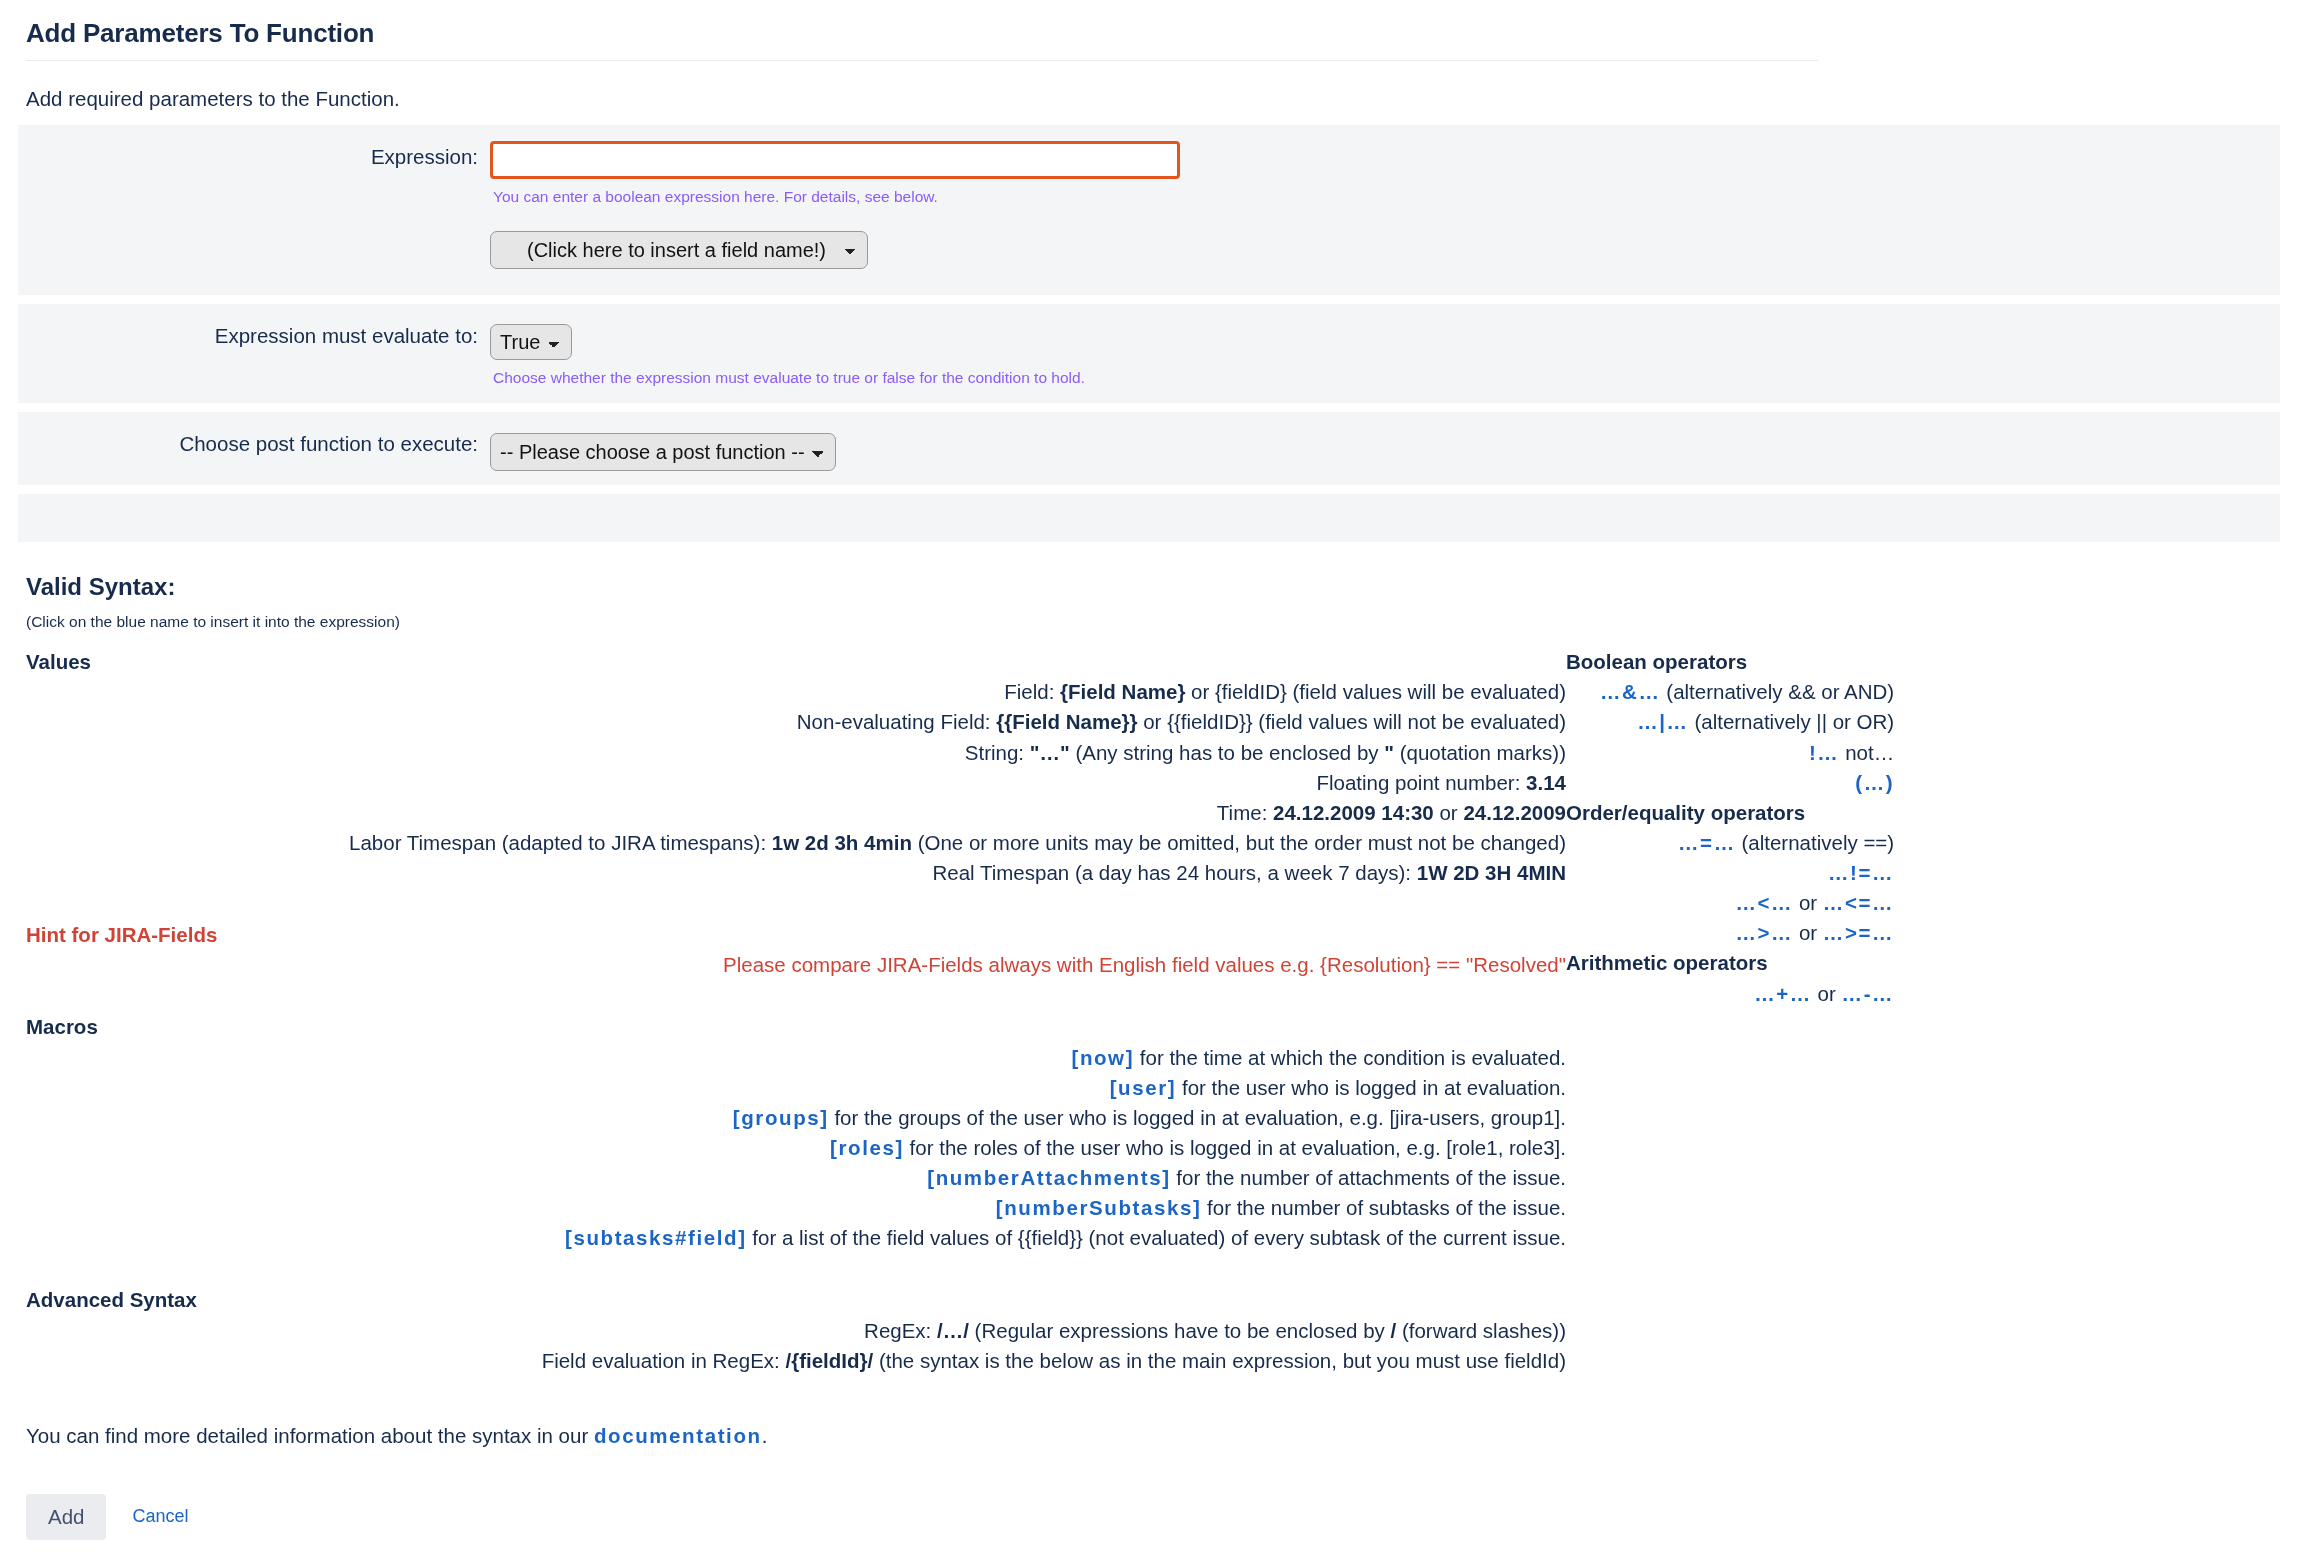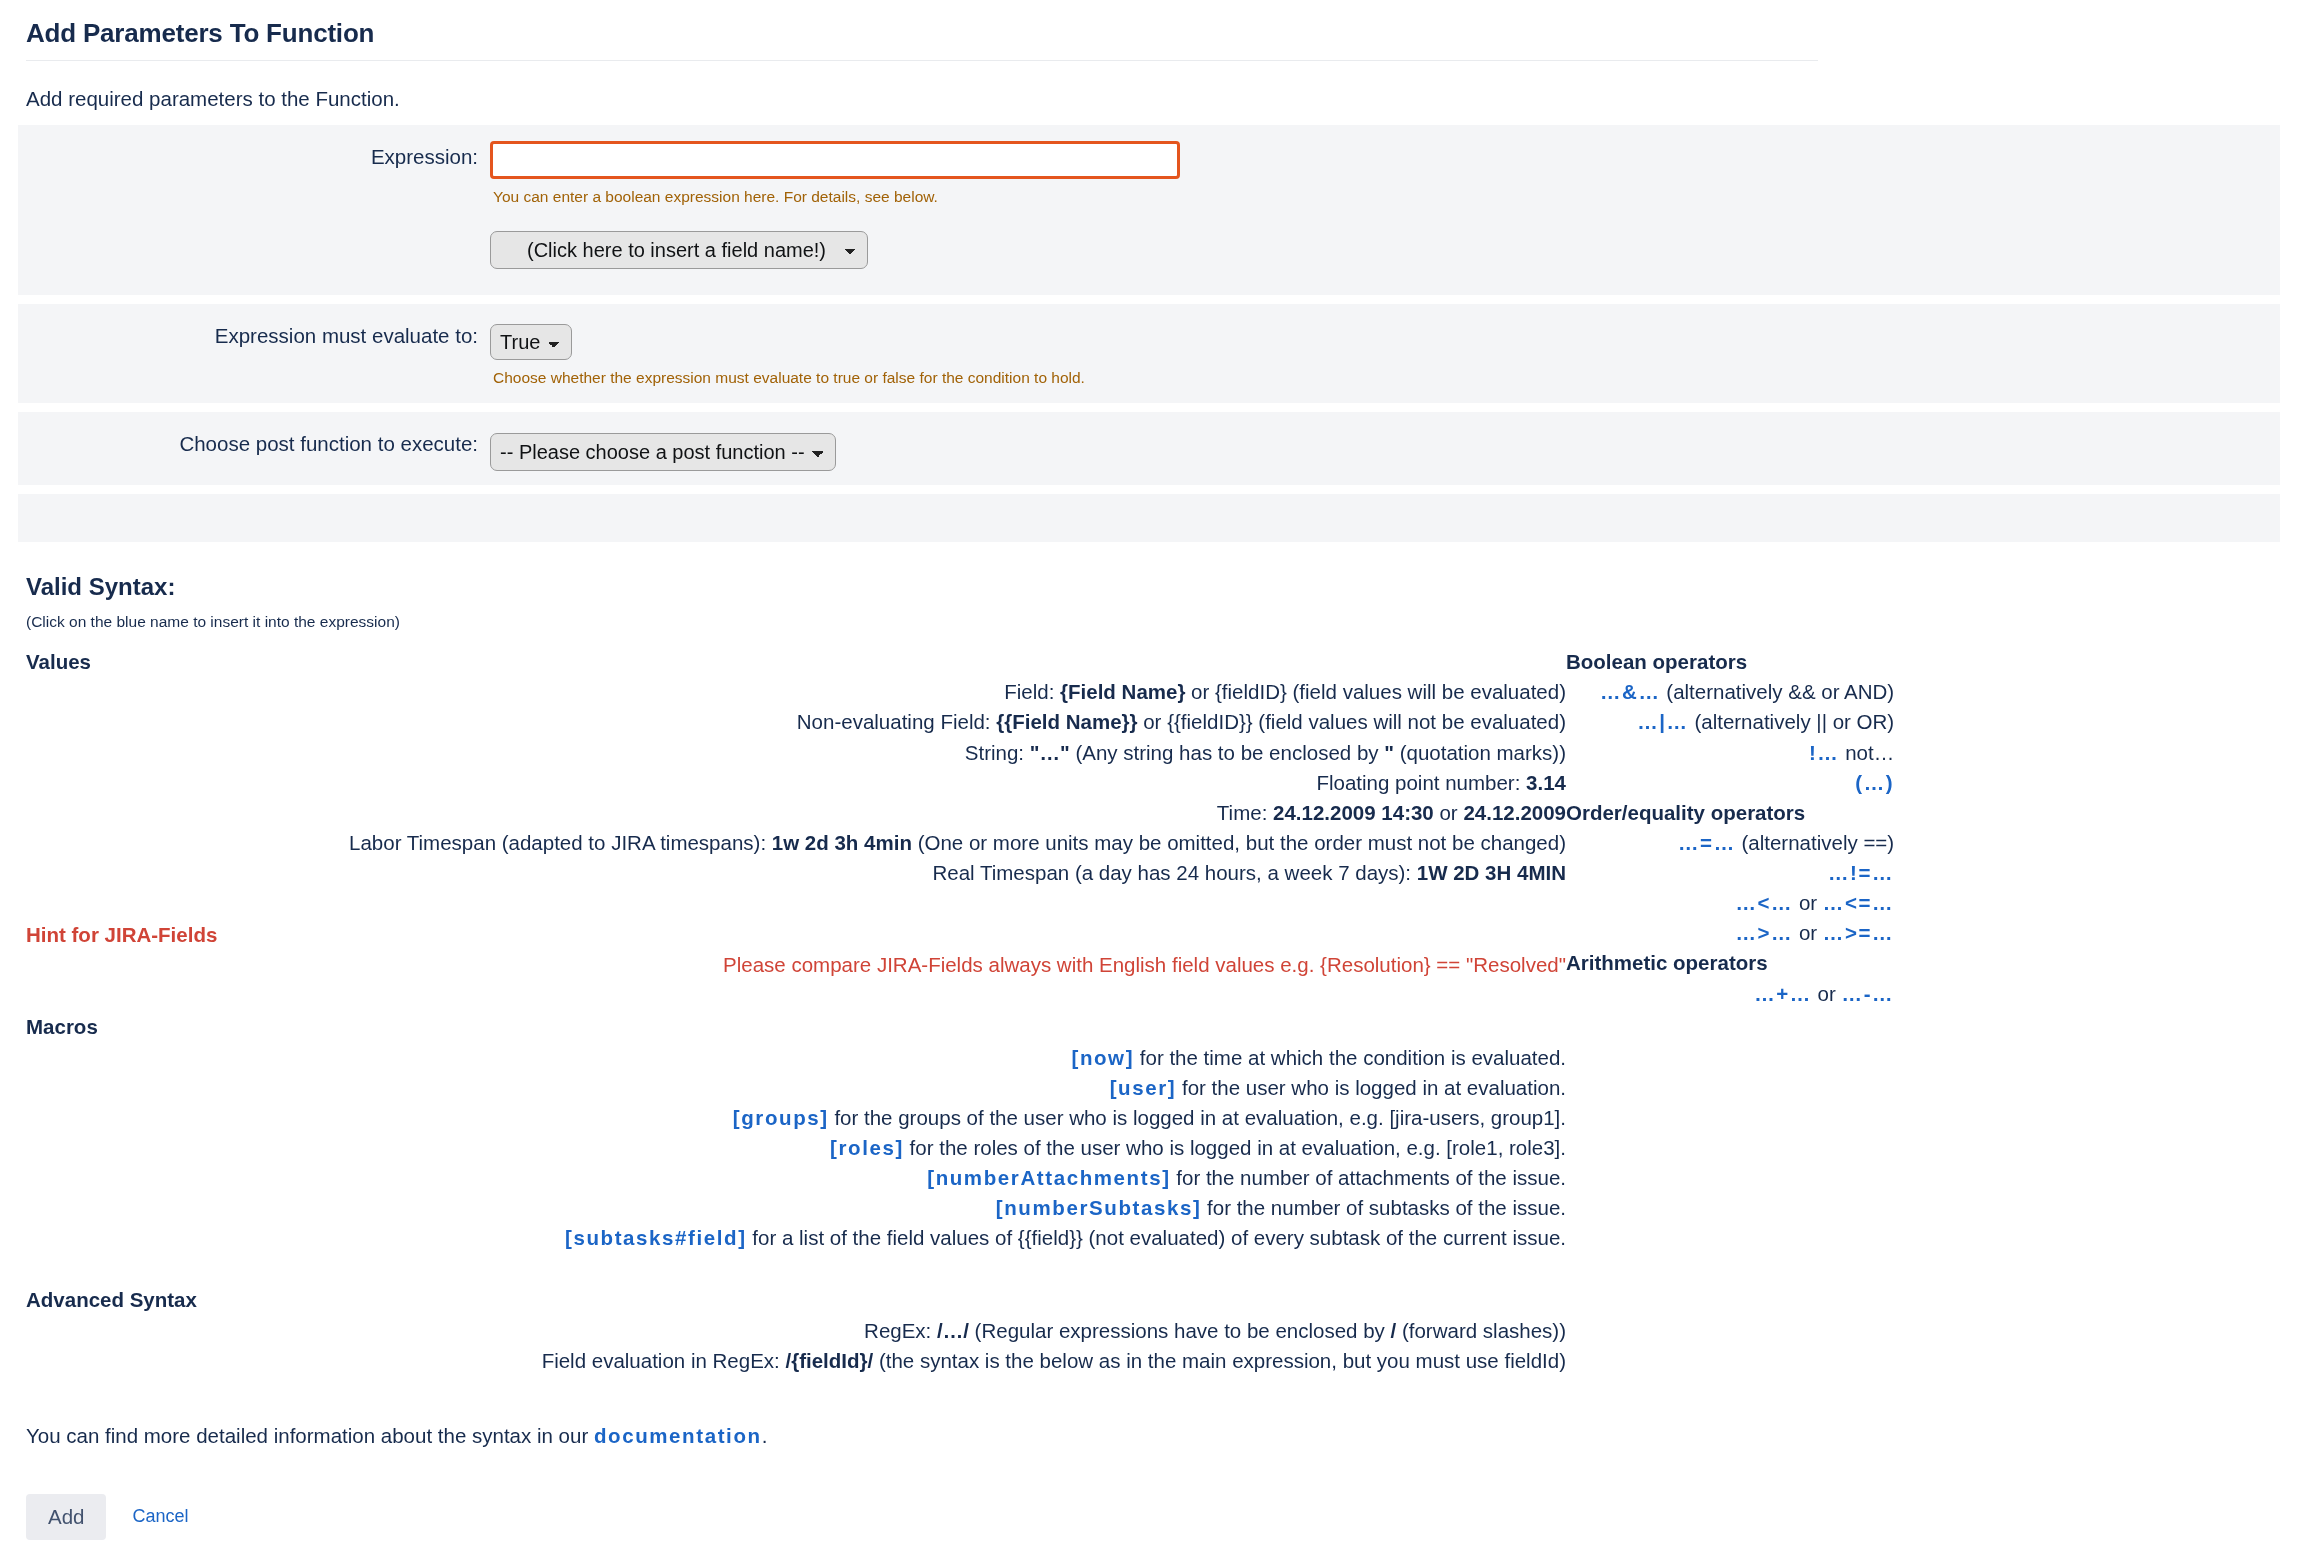--- a/index.html
+++ b/index.html
@@ -60,21 +60,21 @@
     font-size: 19px;
     color: #172b4d;
     background: #ffffff;
     border: 3px solid #e4551e;
     border-radius: 4px;
     padding: 2px 8px;
     outline: none;
   }
   .help {
     font-size: 15.5px;
-    color: #a16207;
+    color: #8b5cf6;
     margin: 9px 0 0 3px;
     line-height: 1.2;
   }
   .selwrap { margin-top: 24px; }
   select {
     font-family: "Liberation Sans", sans-serif;
     font-size: 20px;
     color: #101214;
     background: #e6e6e6;
     border: 1px solid #9a9a9a;

